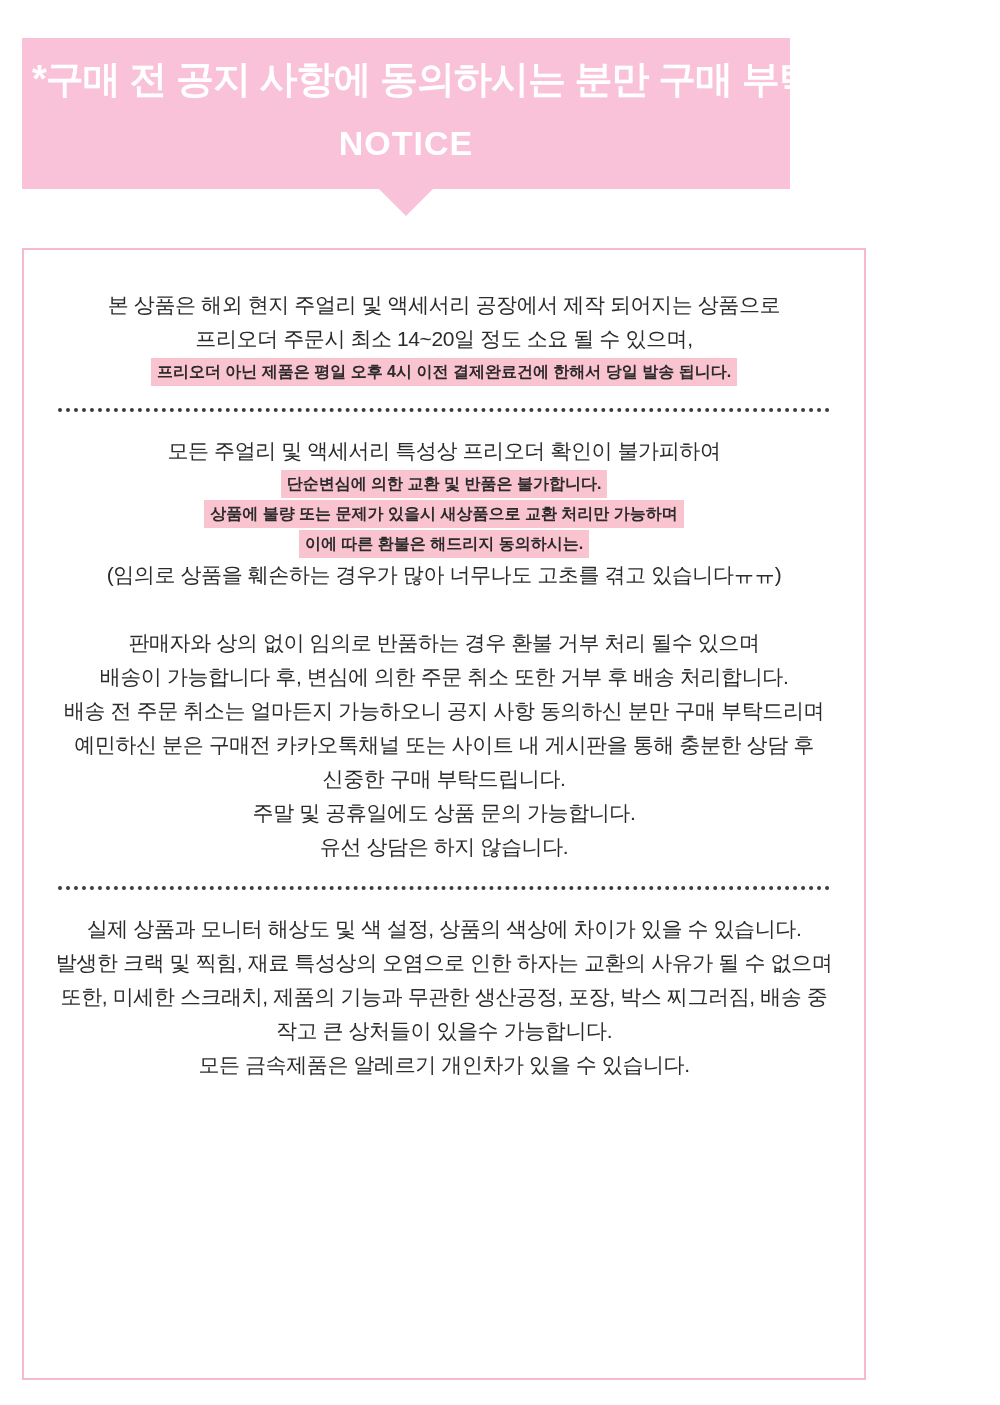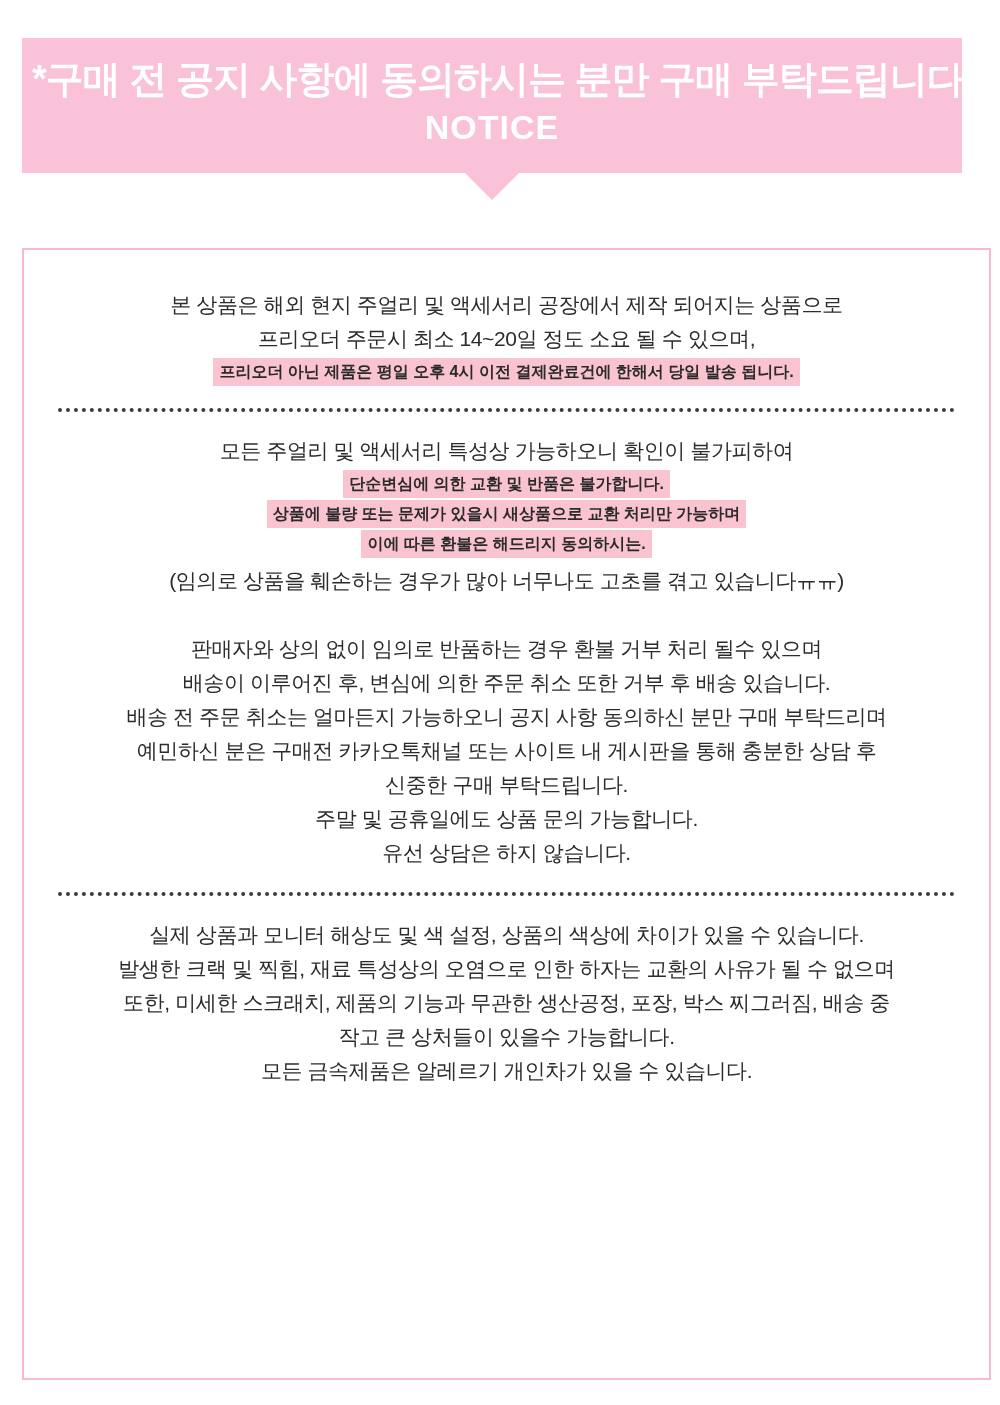--- a/index.html
+++ b/index.html
@@ -22,36 +22,36 @@
     position: relative;
     background: #ffffff;
     box-sizing: border-box;
   }
 
   
   .banner {
     position: absolute;
     top: 38px;
     left: 22px;
-    width: 940px;
+    width: 768px;
     background: #f9c2d8;
     padding: 18px 10px 26px 10px;
     box-sizing: border-box;
     text-align: center;
   }
   .banner-title {
     font-size: 38px;
     font-weight: bold;
     color: #ffffff;
     letter-spacing: -1px;
     line-height: 1.25;
     white-space: nowrap;
   }
   .banner-sub {
-    margin-top: 4px;
+    margin-top: 20px;
     font-size: 34px;
     font-weight: bold;
     color: #ffffff;
     letter-spacing: 1px;
   }
   .banner-arrow {
     position: absolute;
     left: 50%;
     bottom: -27px;
     margin-left: -28px;
@@ -60,21 +60,21 @@
     border-left: 28px solid transparent;
     border-right: 28px solid transparent;
     border-top: 28px solid #f9c2d8;
   }
 
   
   .content-box {
     position: absolute;
     top: 248px;
     left: 22px;
-    width: 969px;
+    width: 844px;
     height: 1132px;
     border: 2px solid #f6b9d2;
     box-sizing: border-box;
     background: #ffffff;
     padding: 38px 28px 24px 28px;
   }
 
   .para {
     text-align: center;
     font-size: 21px;
@@ -123,38 +123,38 @@
       <div class="para">본 상품은 해외 현지 주얼리 및 액세서리 공장에서 제작 되어지는 상품으로</div>
       <div class="para">프리오더 주문시 최소 14~20일 정도 소요 될 수 있으며,</div>
       <div class="block-hl-wrap">
         <span class="hl-block">프리오더 아닌 제품은 평일 오후 4시 이전 결제완료건에 한해서 당일 발송 됩니다.</span>
       </div>
     </div>
 
     <hr class="dotted">
 
     <div class="sect">
-      <div class="para">모든 주얼리 및 액세서리 특성상 가능하오니 확인이 불가피하여</div>
+      <div class="para">모든 주얼리 및 액세서리 특성상 프리오더 확인이 불가피하여</div>
       <div class="block-hl-wrap">
         <span class="hl-block">단순변심에 의한 교환 및 반품은 불가합니다.</span>
       </div>
       <div class="block-hl-wrap">
         <span class="hl-block">상품에 불량 또는 문제가 있을시 새상품으로 교환 처리만 가능하며</span>
       </div>
       <div class="block-hl-wrap">
         <span class="hl-block">이에 따른 환불은 해드리지 동의하시는.</span>
       </div>
-      <div class="para" style="margin-top:6px;">(임의로 상품을 훼손하는 경우가 많아 너무나도 고초를 겪고 있습니다ㅠㅠ)</div>
+      <div class="para" style="">(임의로 상품을 훼손하는 경우가 많아 너무나도 고초를 겪고 있습니다ㅠㅠ)</div>
     </div>
 
     <div class="gap-lg"></div>
 
     <div class="sect">
       <div class="para">판매자와 상의 없이 임의로 반품하는 경우 환불 거부 처리 될수 있으며</div>
-      <div class="para">배송이 이루어진 후, 변심에 의한 주문 취소 또한 거부 후 배송 있습니다.</div>
+      <div class="para">배송이 가능합니다 후, 변심에 의한 주문 취소 또한 거부 후 배송 처리합니다.</div>
       <div class="para">배송 전 주문 취소는 얼마든지 가능하오니 공지 사항 동의하신 분만 구매 부탁드리며</div>
       <div class="para">예민하신 분은 구매전 카카오톡채널 또는 사이트 내 게시판을 통해 충분한 상담 후</div>
       <div class="para">신중한 구매 부탁드립니다.</div>
       <div class="para">주말 및 공휴일에도 상품 문의 가능합니다.</div>
       <div class="para">유선 상담은 하지 않습니다.</div>
     </div>
 
     <hr class="dotted">
 
     <div class="sect">

